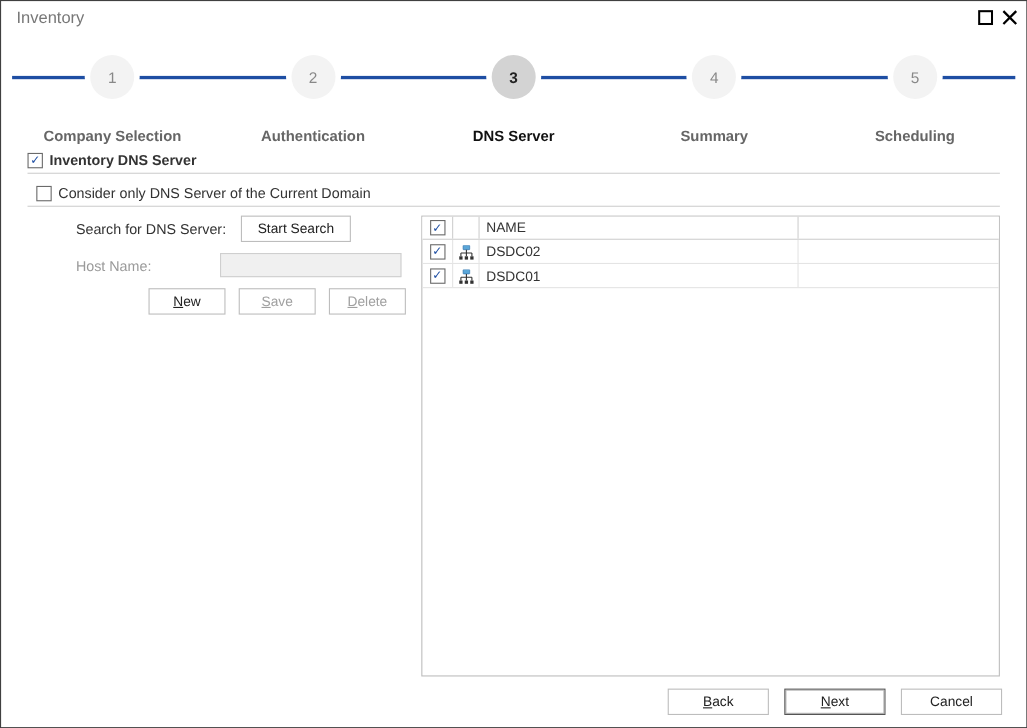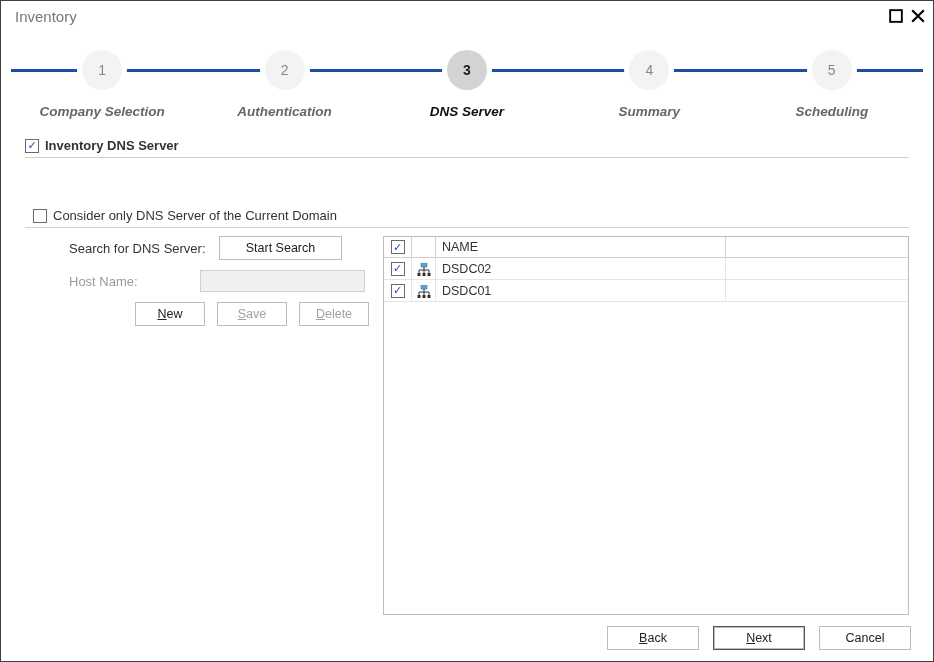--- a/index.html
+++ b/index.html
@@ -70,25 +70,24 @@
     font-size: 14px;
     color: #888;
     margin-top: 9px;
   }
   .step.active .circle {
     background: #d3d3d3;
     color: #222;
     font-weight: 600;
   }
   .step .label {
-    margin-top: 14px;
+    margin-top: 26px;
     font-size: 13.5px;
     color: #666;
     font-weight: 600;
-    font-style: italic;
   }
   .step.active .label { color: #111; }
 
   
   .content { padding: 12px 24px 0 24px; flex: 1; display: flex; flex-direction: column; }
 
   .check-line { display: flex; align-items: center; gap: 6px; font-size: 13px; }
   .chk {
     width: 14px; height: 14px;
     border: 1px solid #6a6a6a;
@@ -125,21 +124,21 @@
     padding: 0 12px;
     font-size: 12.5px;
     border: 1px solid #bdbdbd;
     background: #ffffff;
     color: #222;
     cursor: pointer;
     display: inline-flex;
     align-items: center;
     justify-content: center;
   }
-  .btn.wide { width: 123px; }
+  .btn.wide { width: 100px; }
   .btn.disabled { color: #a0a0a0; cursor: default; }
   .btn .ul { text-decoration: underline; }
   .btn-row { display: flex; gap: 12px; margin-top: 4px; justify-content: flex-start; padding-left: 110px; }
   .btn-row .btn { width: 70px; min-width: 70px; }
 
   
   .grid {
     border: 1px solid #bdbdbd;
     flex: 1;
     min-height: 0;
@@ -241,21 +240,21 @@
   </div>
 
   <div class="content">
 
     <div class="check-line">
       <span class="chk">✓</span>
       <span style="font-weight:600;">Inventory DNS Server</span>
     </div>
     <hr class="hr">
 
-    <div class="check-line" style="padding-left:8px;margin-top:40px;">
+    <div class="check-line" style="padding-left:8px;">
       <span class="chk unchecked"></span>
       <span>Consider only DNS Server of the Current Domain</span>
     </div>
 
     <hr class="hr-tight">
 
     <div class="main-panels">
 
       <div class="left-panel">
         <div class="row">

